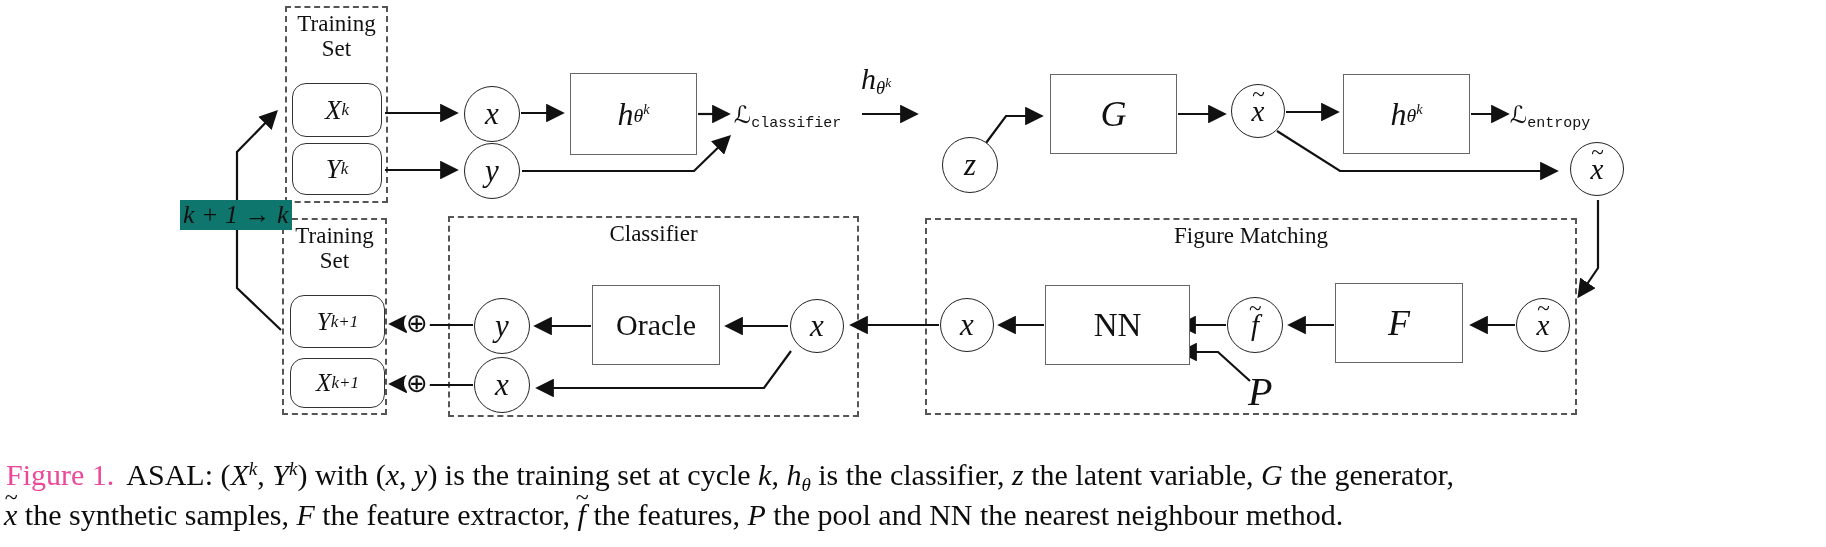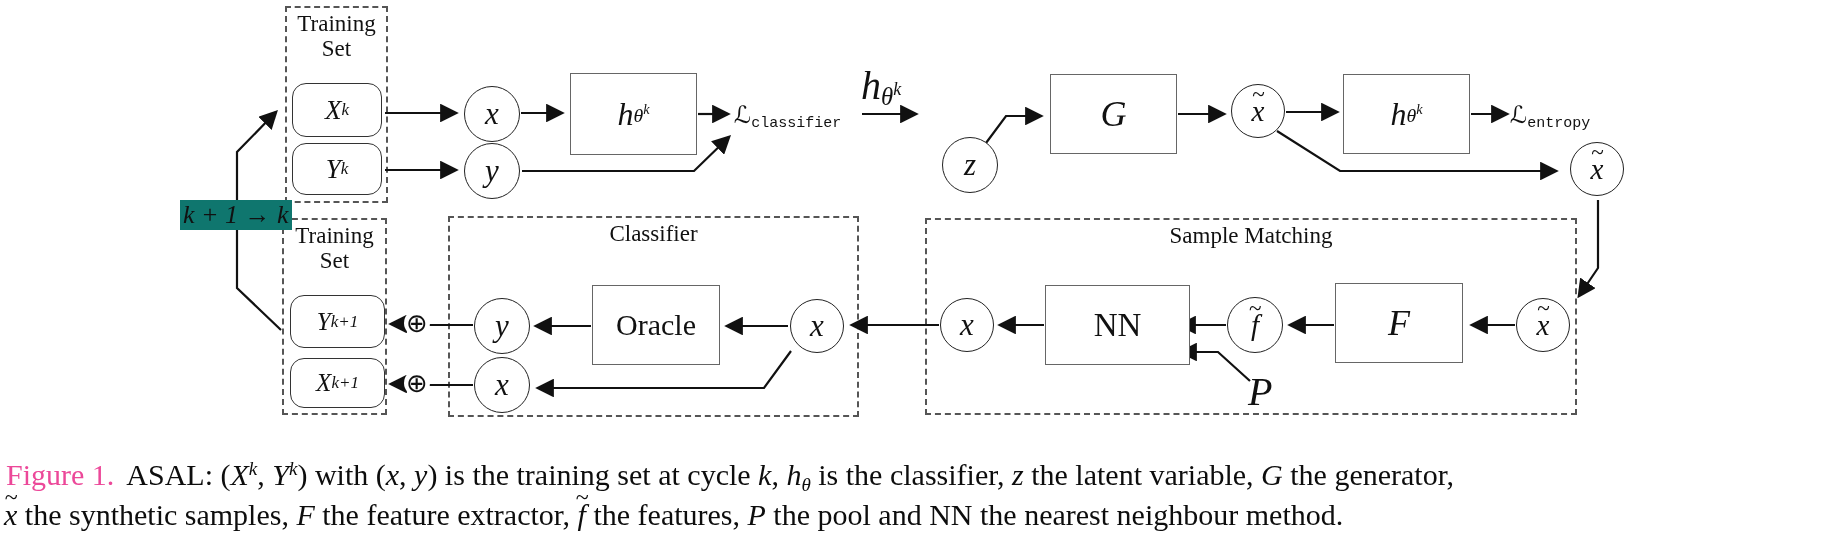--- a/index.html
+++ b/index.html
@@ -40,21 +40,21 @@
 
 <div id="stage">
 
   <div class="grp" style="left:285px;top:6px;width:103px;height:197px;">
     <div class="grp-title">
       <div>Training</div>
       <div>Set</div>
     </div>
   </div>
   <div class="grp" style="left:925px;top:218px;width:652px;height:197px;">
-    <div class="grp-title">Sample Matching</div>
+    <div class="grp-title">Figure Matching</div>
   </div>
   <div class="grp" style="left:448px;top:216px;width:411px;height:201px;">
     <div class="grp-title">Classifier</div>
   </div>
   <div class="grp" style="left:282px;top:218px;width:105px;height:197px;">
     <div class="grp-title">
       <div>Training</div>
       <div>Set</div>
     </div>
   </div>
@@ -111,21 +111,21 @@
     <span>y</span>
   </div>
   <div class="node sbox hlbl" style="left:570px;top:73px;width:127px;height:82px;font-size:32px;">
     <span class="it">h</span>
       <sub><span>θ</span><sup>k</sup></sub>
   </div>
   <div class="loss" style="left:734px;top:100px;">
     <span class="sL">ℒ</span><sub>classifier</sub>
   </div>
 
-  <div class="lbl hlbl" style="left:861px;top:62px;font-size:40px;">
+  <div class="lbl hlbl" style="left:861px;top:62px;font-size:30px;">
     <span class="it">h</span><sub><span>θ</span><sup>k</sup></sub>
   </div>
 
   <div class="node circle" style="left:942px;top:137px;width:56px;height:56px;">
     <span>z</span>
   </div>
   <div class="node sbox it" style="left:1050px;top:74px;width:127px;height:80px;font-size:36px;">
     <span>G</span>
   </div>
   <div class="node circle" style="left:1231px;top:84px;width:54px;height:54px;font-size:29px;">

